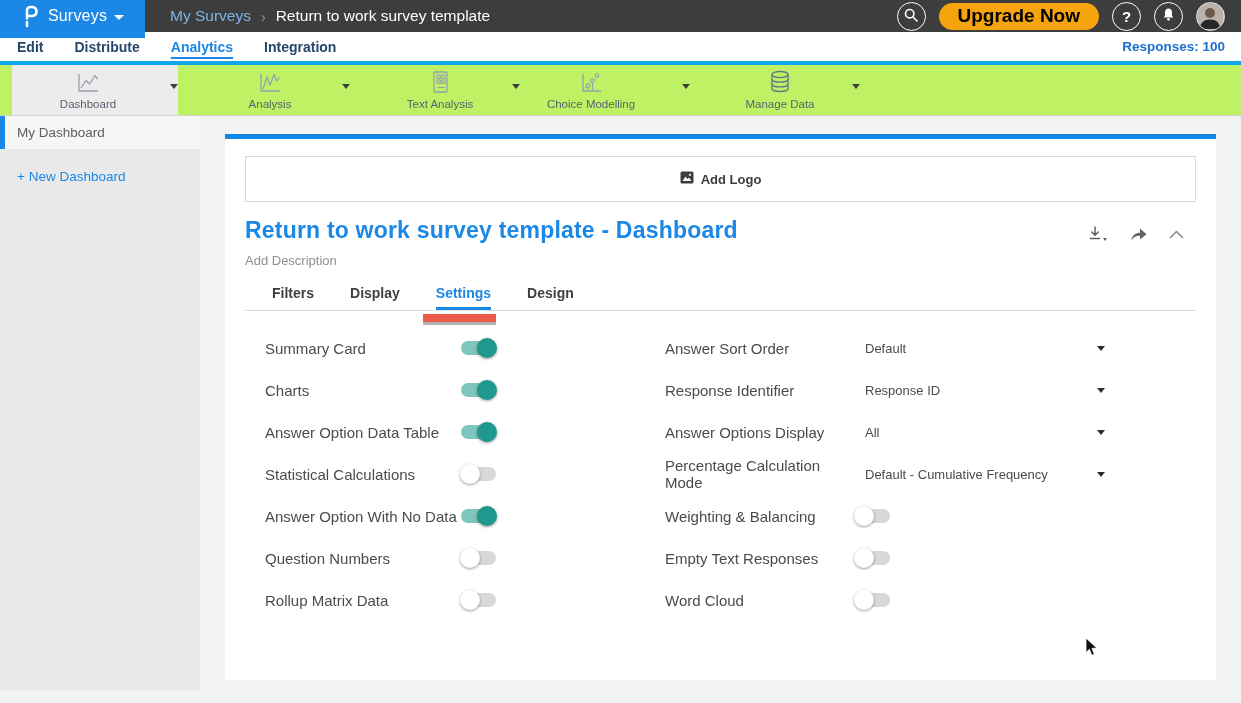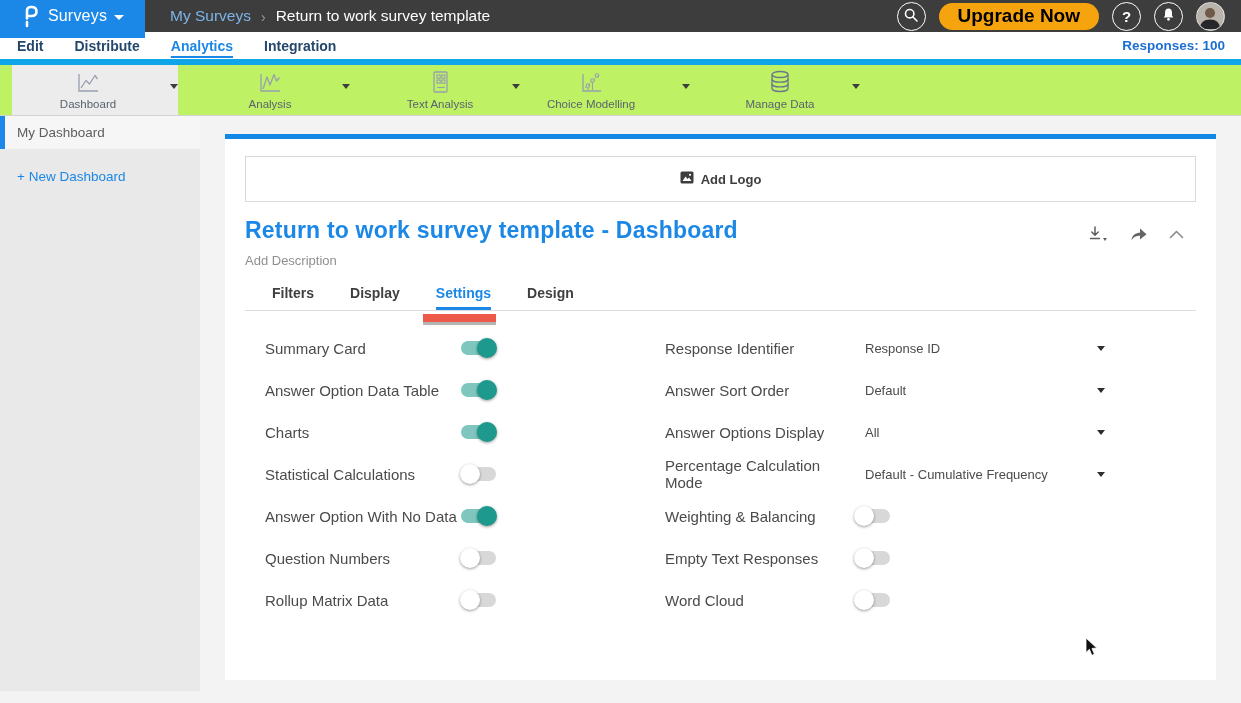--- a/index.html
+++ b/index.html
@@ -16,21 +16,21 @@
   .crumb-parent { color:#7db3e8; cursor:pointer; }
   .crumb-sep { color:#9b9b9b; font-size:14px; }
   .crumb-current { color:#fdfdfd; }
   .header-right { margin-left:auto; display:flex; align-items:center; gap:13px; padding-right:16px; }
   .circle-btn { width:29px; height:29px; border:1.5px solid #fff; border-radius:50%; display:flex; align-items:center; justify-content:center; cursor:pointer; color:#fff; font-size:15px; font-weight:bold; }
   .upgrade-btn { height:27px; padding:0 19px; background:#f6a40e; border:none; border-radius:14px; color:#000000; font-weight:bold; font-size:19px; font-family:inherit; cursor:pointer; }
   .avatar { width:29px; height:29px; border-radius:50%; overflow:hidden; border:1.5px solid #e7e7e7; cursor:pointer; background:linear-gradient(180deg,#dfdfdf 0%,#9f9f9f 100%); position:relative; }
   .avatar svg { display:block; }
 
   
-  .nav-row { height:33px; background:#fff; display:flex; align-items:center; padding:0 16px 0 17px; border-bottom:6px solid #0ea5e9; }
+  .nav-row { height:33px; background:#fff; display:flex; align-items:center; padding:0 16px 0 17px; border-bottom:4px solid #0ea5e9; }
   .nav-items { display:flex; gap:31px; }
   .nav-item { font-size:14px; color:#25476b; font-weight:bold; cursor:pointer; }
   .nav-item.active { color:#1b87e6; text-decoration:underline; text-underline-offset:5px; text-decoration-thickness:1.5px; }
   .responses { margin-left:auto; color:#1c6fd1; font-size:13.5px; font-weight:bold; }
 
   
   .toolbar { height:51px; background:#bef264; border-bottom:1px solid #d3d3d3; position:relative; }
   .dash-tile { position:absolute; left:12px; top:0; bottom:0; width:166px; background:#ececec; }
   .tool-item { position:absolute; top:5px; width:130px; display:flex; flex-direction:column; align-items:center; cursor:pointer; }
   .tool-icon { height:25px; display:flex; align-items:flex-end; justify-content:center; }
@@ -265,32 +265,32 @@
 
         <div class="settings">
           <div class="col-left" id="settings-left">
               <div class="setting-row">
                 <span class="setting-label">Summary Card</span>
                 <span class="toggle on">
                   <span class="knob"></span>
                 </span>
               </div>
               <div class="setting-row">
+                <span class="setting-label">Charts</span>
+                <span class="toggle on">
+                  <span class="knob"></span>
+                </span>
+              </div>
+              <div class="setting-row">
                 <span class="setting-label">Answer Option Data Table</span>
                 <span class="toggle on">
                   <span class="knob"></span>
                 </span>
               </div>
               <div class="setting-row">
-                <span class="setting-label">Charts</span>
-                <span class="toggle on">
-                  <span class="knob"></span>
-                </span>
-              </div>
-              <div class="setting-row">
                 <span class="setting-label">Statistical Calculations</span>
                 <span class="toggle">
                   <span class="knob"></span>
                 </span>
               </div>
               <div class="setting-row">
                 <span class="setting-label">Answer Option With No Data</span>
                 <span class="toggle on">
                   <span class="knob"></span>
                 </span>
@@ -302,35 +302,35 @@
                 </span>
               </div>
               <div class="setting-row">
                 <span class="setting-label">Rollup Matrix Data</span>
                 <span class="toggle">
                   <span class="knob"></span>
                 </span>
               </div>
             </div>
           <div class="col-right" id="settings-right">
+              <div class="setting-row">
+                <span class="setting-label">Answer Sort Order</span>
+                <div class="select">
+                  <span class="select-value">Default</span>
+                  <span class="caret-down"></span>
+                </div>
+              </div>
               <div class="setting-row">
                 <span class="setting-label">Response Identifier</span>
                 <div class="select">
                   <span class="select-value">Response ID</span>
                   <span class="caret-down"></span>
                 </div>
               </div>
               <div class="setting-row">
-                <span class="setting-label">Answer Sort Order</span>
-                <div class="select">
-                  <span class="select-value">Default</span>
-                  <span class="caret-down"></span>
-                </div>
-              </div>
-              <div class="setting-row">
                 <span class="setting-label">Answer Options Display</span>
                 <div class="select">
                   <span class="select-value">All</span>
                   <span class="caret-down"></span>
                 </div>
               </div>
               <div class="setting-row">
                 <span class="setting-label">Percentage Calculation Mode</span>
                 <div class="select">
                   <span class="select-value">Default - Cumulative Frequency</span>

